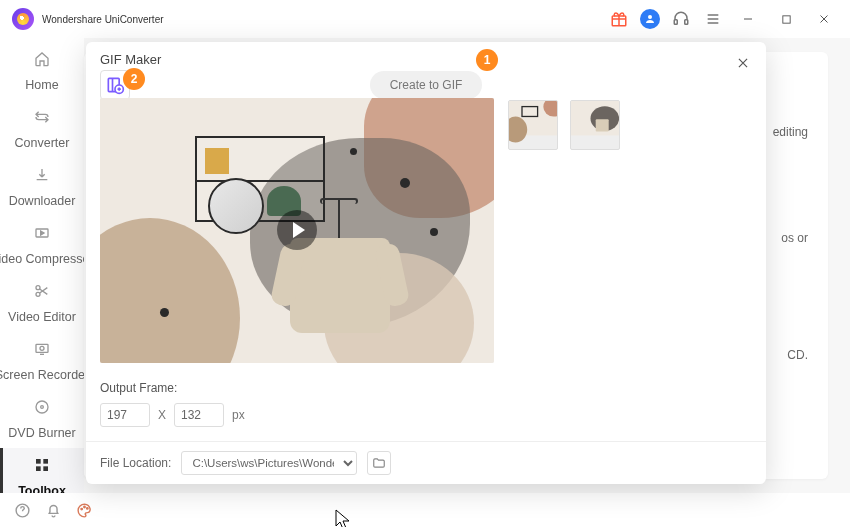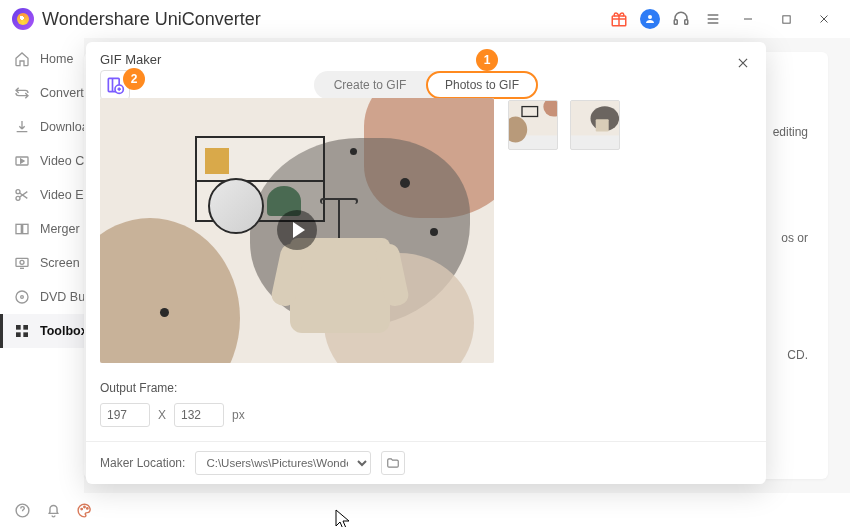--- a/index.html
+++ b/index.html
@@ -1,30 +1,30 @@
 <!DOCTYPE html>
 <html><head>
 <meta charset="utf-8">
 <style>
 * { margin: 0; padding: 0; box-sizing: border-box; font-family: -apple-system, BlinkMacSystemFont, "Segoe UI", Arial, sans-serif; }
 body { width: 850px; height: 527px; background: #f5f5f5; position: relative; overflow: hidden; }
 
 .titlebar { height: 38px; display: flex; align-items: center; padding: 0 12px; background: #fff; }
 .logo { width: 22px; height: 22px; border-radius: 50%; background: linear-gradient(135deg, #6a3de8, #a855f7); margin-right: 8px; display:flex; align-items:center; justify-content:center; }
 .logo-inner { width:12px; height:12px; border-radius:50%; background: radial-gradient(circle at 40% 40%, #fff 20%, transparent 21%), conic-gradient(#ff9a3c, #ffd93c, #ff9a3c); }
-.titlebar .title { font-size: 18px; color: #333; font-weight: 500; }
+.titlebar .title { font-size: 10px; color: #333; font-weight: 500; }
 .titlebar .tctrls { margin-left: auto; display: flex; align-items: center; gap: 10px; }
 .tctrls .iconbtn { width: 22px; height: 22px; display:flex; align-items:center; justify-content:center; color:#666; }
 .giftbox { width:18px; height:18px; }
 .avatar { width: 20px; height: 20px; border-radius: 50%; background: #2e7cf6; display:flex; align-items:center; justify-content:center; color:#fff; font-size:11px; }
 .winbtn { width:28px; height:28px; display:flex; align-items:center; justify-content:center; color:#555; font-size:14px; }
 
 .mainrow { display:flex; height: calc(100% - 38px - 34px); }
 .sidebar { width: 84px; background:#fff; padding-top: 4px; transition:none; overflow:hidden; }
-.sidebar-item { display:flex; align-items:center; gap:10px; padding:8px 14px; font-size:12.5px; color:#666; white-space:nowrap; }
+.sidebar-item { display:flex; align-items:center; gap:10px; padding:8px 14px; font-size:12.5px; color:#666; white-space:nowrap;flex-direction:column; }
 .sidebar-item.active { background:#f5f5f7; color:#111; font-weight:700; border-left:3px solid #333; padding-left:11px; }
 .sidebar-item .sicon { width:18px; height:18px; display:flex; align-items:center; justify-content:center; color:#999; }
 .sidebar-item.active .sicon { color:#333; }
 
 .content { flex:1; background:#f7f7f7; position:relative; }
 
 .bottombar { height:34px; background:#fff; display:flex; align-items:center; gap:14px; padding:0 14px; }
 .bottombar .iconbtn { color:#888; display:flex; }
 
 .bg-panel { position:absolute; right:22px; top:14px; bottom:14px; left:0; background:#fff; border-radius:6px; padding:20px; box-shadow: 0 1px 3px rgba(0,0,0,0.04); font-size:12px; color:#666; line-height:1.7; text-align:right; }
@@ -156,29 +156,20 @@
     </div>
     <div class="sidebar-item">
       <span class="sicon">
           <svg width="16" height="16" viewBox="0 0 24 24" fill="none" stroke="currentColor" stroke-width="2">
             <circle cx="6" cy="7" r="3"></circle>
             <circle cx="6" cy="17" r="3"></circle>
             <path d="M8.5 9L20 17M8.5 15L20 7"></path>
           </svg>
         </span>
       <span>Video Editor</span>
-    </div>
-    <div class="sidebar-item">
-      <span class="sicon">
-          <svg width="16" height="16" viewBox="0 0 24 24" fill="none" stroke="currentColor" stroke-width="2">
-            <rect x="3" y="5" width="8" height="14"></rect>
-            <rect x="13" y="5" width="8" height="14"></rect>
-          </svg>
-        </span>
-      <span>Merger</span>
     </div>
     <div class="sidebar-item">
       <span class="sicon">
           <svg width="16" height="16" viewBox="0 0 24 24" fill="none" stroke="currentColor" stroke-width="2">
             <rect x="3" y="5" width="18" height="12" rx="1"></rect>
             <circle cx="12" cy="11" r="3"></circle>
             <path d="M9 20h6"></path>
           </svg>
         </span>
       <span>Screen Recorder</span>
@@ -240,21 +231,20 @@
   <div class="dialog-header">
     <div class="dialog-title">GIF Maker</div>
     <div class="close-btn">
       <svg width="14" height="14" viewBox="0 0 24 24" stroke="#555" stroke-width="2">
           <path d="M5 5l14 14M19 5L5 19"></path>
         </svg>
     </div>
 
     <div class="segmented">
       <div class="seg">Create to GIF</div>
-      <div class="seg active">Photos to GIF</div>
     </div>
 
     <div class="add-btn-wrap">
       <div class="add-btn">
         <svg width="20" height="20" viewBox="0 0 24 24" fill="none" stroke="#7b5cff" stroke-width="2">
             <rect x="4" y="4" width="13" height="16" rx="1"></rect>
             <path d="M9 4v16"></path>
             <circle cx="17" cy="17" r="5" fill="#fff" stroke="#7b5cff"></circle>
             <path d="M17 15v4M15 17h4"></path>
           </svg>
@@ -316,21 +306,21 @@
       <div class="row-inputs">
         <input value="197" style="">
         <span>X</span>
         <input value="132" style="">
         <span>px</span>
       </div>
     </div>
   </div>
 
   <div class="footer">
-    <span>Maker Location:</span>
+    <span>File Location:</span>
     <select><option>C:\Users\ws\Pictures\Wondersh</option></select>
     <div class="folder-btn">
       <svg width="14" height="14" viewBox="0 0 24 24" fill="none" stroke="#888" stroke-width="2">
           <path d="M3 7a2 2 0 012-2h4l2 2h8a2 2 0 012 2v8a2 2 0 01-2 2H5a2 2 0 01-2-2z"></path>
         </svg>
     </div>
   </div>
 </div>
 
 <div class="callout" style="left:476px; top:49px">1</div>

